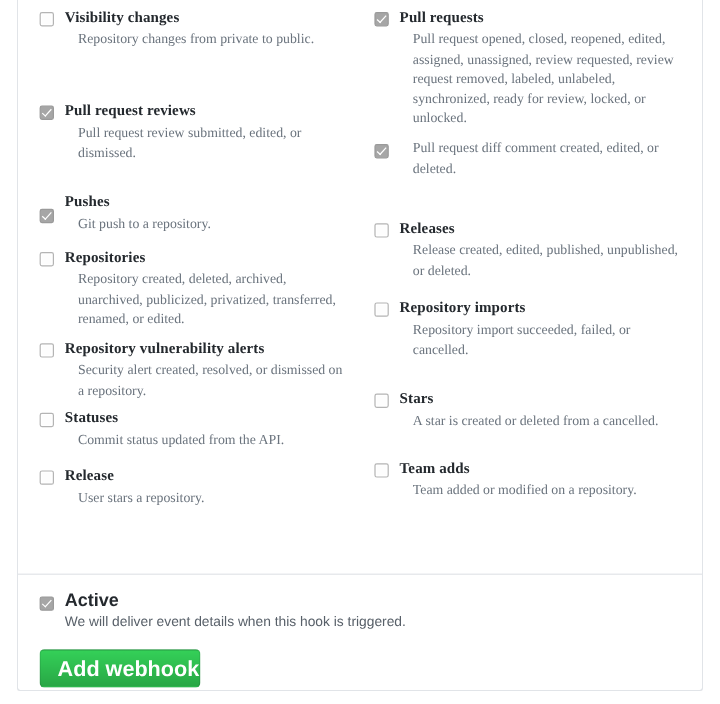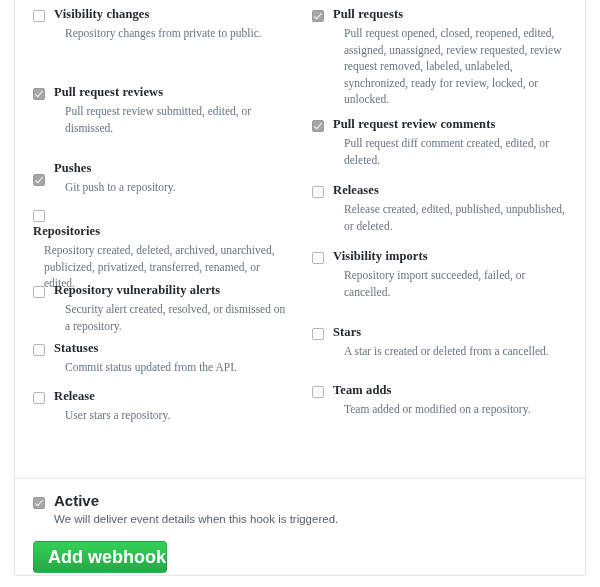--- a/index.html
+++ b/index.html
@@ -175,21 +175,21 @@
                 <div class="edesc">Pull request review submitted, edited, or dismissed.</div>
               </div>
             </div>
             <div class="event" style="height: 56px; align-items: center;">
               <span class="cb on"></span>
               <div class="etext">
                 <div class="etitle">Pushes</div>
                 <div class="edesc">Git push to a repository.</div>
               </div>
             </div>
-            <div class="event" style="height: 76px; flex-direction: column;">
+            <div class="event" style="height: 76px;">
               <span class="cb off"></span>
               <div class="etext">
                 <div class="etitle">Repositories</div>
                 <div class="edesc">Repository created, deleted, archived, unarchived, publicized, privatized, transferred, renamed, or edited.</div>
               </div>
             </div>
             <div class="event" style="height: 58px;">
               <span class="cb off"></span>
               <div class="etext">
                 <div class="etitle">Repository vulnerability alerts</div>
@@ -215,35 +215,34 @@
             <div class="event" style="height: 110px;">
               <span class="cb on"></span>
               <div class="etext">
                 <div class="etitle">Pull requests</div>
                 <div class="edesc">Pull request opened, closed, reopened, edited, assigned, unassigned, review requested, review request removed, labeled, unlabeled, synchronized, ready for review, locked, or unlocked.</div>
               </div>
             </div>
             <div class="event" style="height: 66px;">
               <span class="cb on"></span>
               <div class="etext">
-                <div class="etitle">Pull request review comments</div>
                 <div class="edesc">Pull request diff comment created, edited, or deleted.</div>
               </div>
             </div>
             <div class="event" style="height: 66px;">
               <span class="cb off"></span>
               <div class="etext">
                 <div class="etitle">Releases</div>
                 <div class="edesc">Release created, edited, published, unpublished, or deleted.</div>
               </div>
             </div>
             <div class="event" style="height: 76px;">
               <span class="cb off"></span>
               <div class="etext">
-                <div class="etitle">Visibility imports</div>
+                <div class="etitle">Repository imports</div>
                 <div class="edesc">Repository import succeeded, failed, or cancelled.</div>
               </div>
             </div>
             <div class="event" style="height: 58px;">
               <span class="cb off"></span>
               <div class="etext">
                 <div class="etitle">Stars</div>
                 <div class="edesc">A star is created or deleted from a cancelled.</div>
               </div>
             </div>

